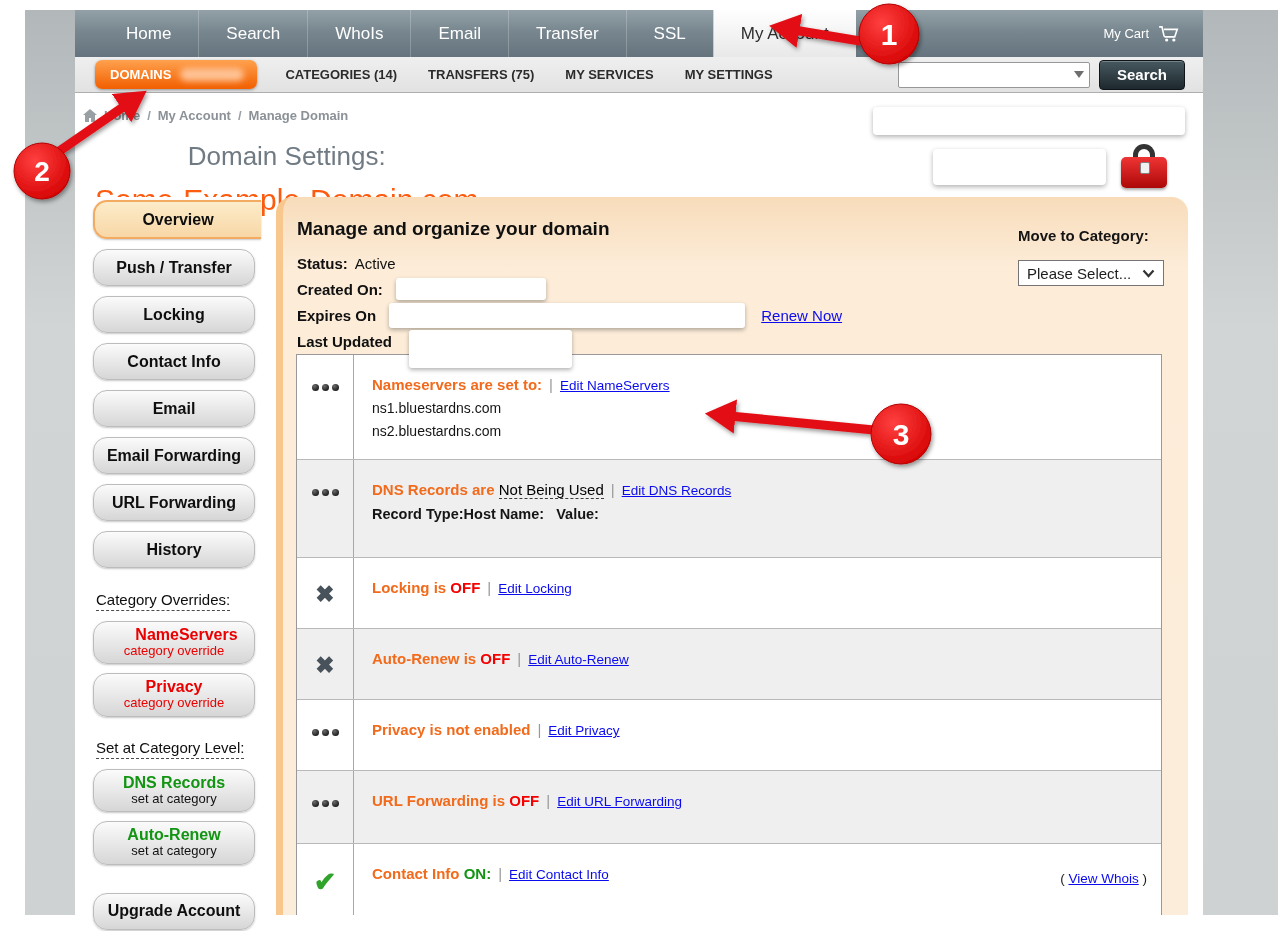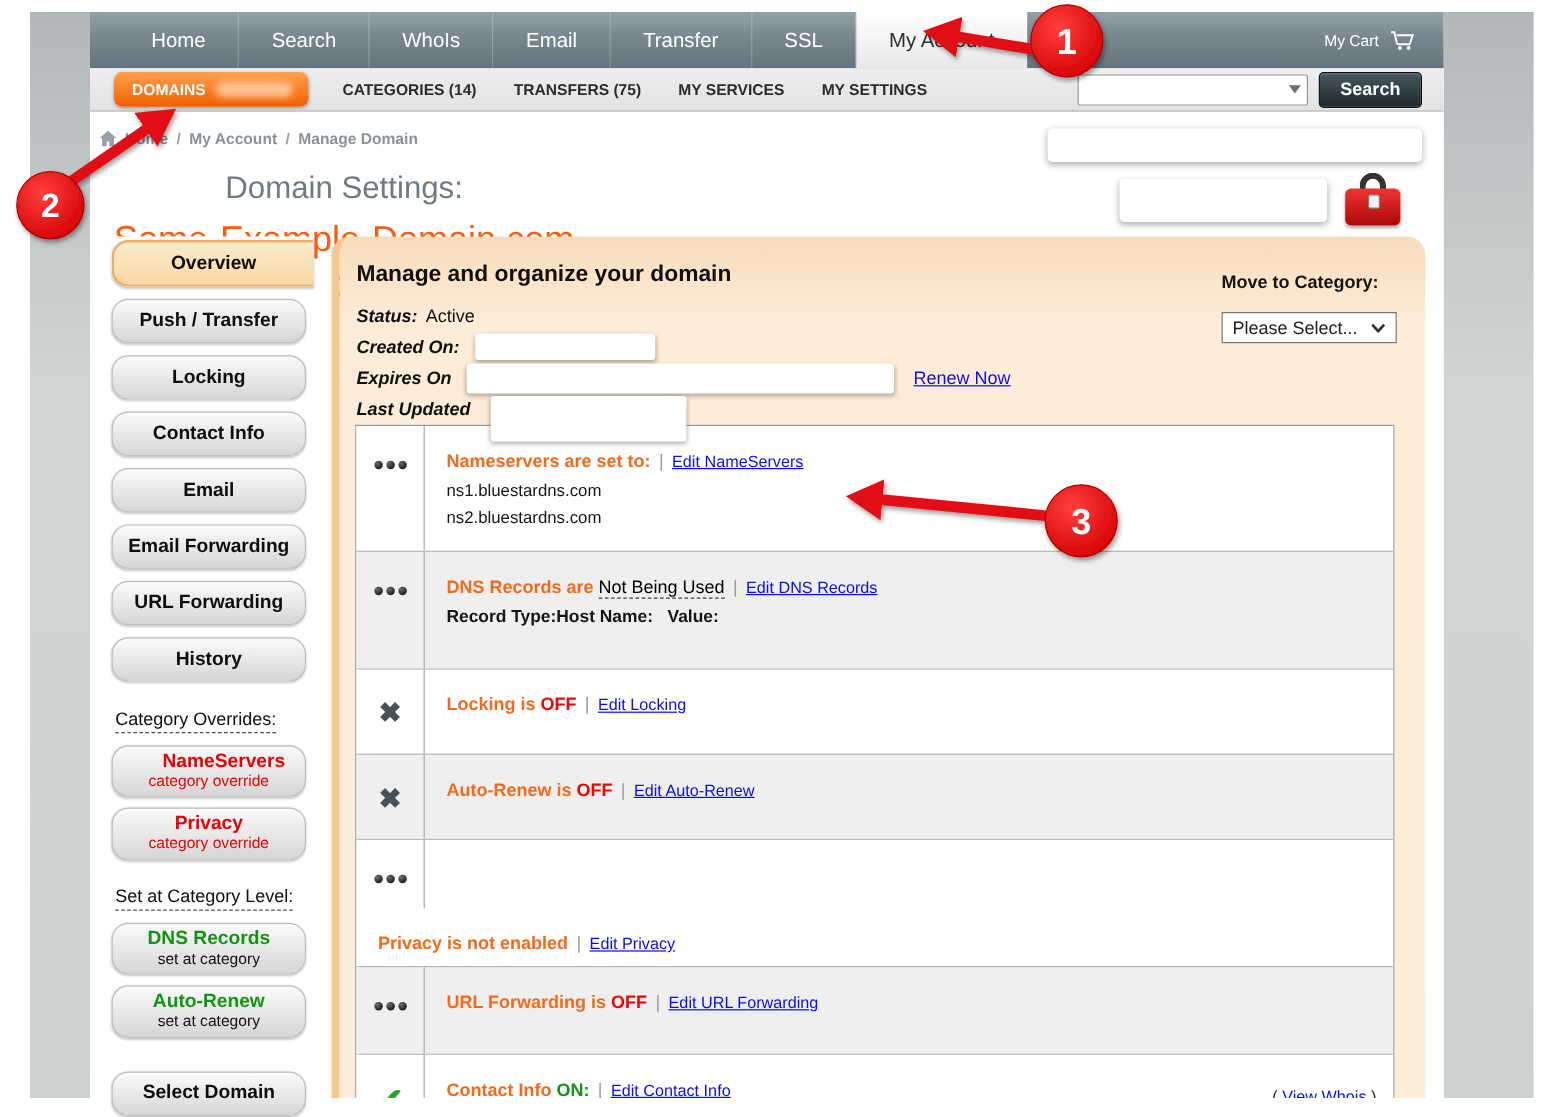--- a/index.html
+++ b/index.html
@@ -70,21 +70,21 @@
   
   #panel{position:absolute;left:201px;top:187px;width:912px;bottom:0;box-sizing:border-box;border-left:7px solid #f8c78d;
     border-radius:16px 16px 0 0;background:linear-gradient(180deg,#f8dcba 0,#fcecd8 70px,#fcedda 100%);overflow:hidden;}
   .m2c{position:absolute;top:30px;right:24px;}
   .m2c .m2c-label{font-size:15px;font-weight:bold;color:#141414;}
   .select-box{margin-top:16px;width:146px;height:26px;border:1px solid #757575;background:#fff;display:flex;align-items:center;
     justify-content:space-between;padding:0 8px;font-size:15px;color:#1d1d1d;box-sizing:border-box;cursor:pointer;}
   #panel .heading{margin:21px 0 10px 14px;font-size:19px;font-weight:bold;color:#101010;}
   .info{margin-left:14px;font-size:15px;color:#101010;}
   .info-line{display:flex;align-items:center;min-height:26px;}
-  .info-line b{margin-right:7px;font-style:italic;}
+  .info-line b{margin-right:7px;}
   .box-sm{position:relative;width:150px;height:22px;background:#fff;border-radius:3px;box-shadow:0 2px 4px rgba(0,0,0,.3);margin-left:6px;}
   .box-md{position:relative;width:356px;height:25px;background:#fff;border-radius:3px;box-shadow:0 2px 4px rgba(0,0,0,.3);margin-left:6px;}
   .box-lg{position:relative;width:163px;height:38px;background:#fff;border-radius:3px;box-shadow:0 2px 4px rgba(0,0,0,.3);margin-left:10px;margin-top:2px;margin-bottom:-14px;z-index:2;}
   .renew{margin-left:16px;font-size:15px;color:#0b0bee;text-decoration:underline;cursor:pointer;}
   .overview-label{margin:18px 0 8px 14px;font-size:15px;color:#1d1d1d;}
 
   
   .dtable{margin-left:13px;width:866px;border:1px solid #999;background:#fff;box-sizing:border-box;}
   .t-row{position:relative;display:flex;border-top:1px solid #b9b9b9;background:#fff;}
   .t-row:first-child{border-top:none;}
@@ -213,21 +213,21 @@
           <div class="side-btn2">
             <span class="main" style="color: rgb(18, 149, 18);">DNS Records</span>
             <span class="sub" style="color: rgb(17, 17, 17);">set at category</span>
           </div>
           <div class="side-btn2">
             <span class="main" style="color: rgb(18, 149, 18);">Auto-Renew</span>
             <span class="sub" style="color: rgb(17, 17, 17);">set at category</span>
           </div>
         </div>
       <div class="upgrade-wrap">
-        <div class="side-btn">Select Domain</div>
+        <div class="side-btn">Upgrade Account</div>
       </div>
     </div>
 
     <div id="panel">
       <div class="m2c">
         <div class="m2c-label">Move to Category:</div>
         <div class="select-box">
           <span>Please Select...</span>
           <svg width="13" height="9" viewBox="0 0 13 9">
               <polyline points="1.5,1.5 6.5,7 11.5,1.5" fill="none" stroke="#333" stroke-width="2.2"></polyline>
@@ -295,21 +295,21 @@
             </div>
           </div>
           <div class="t-row zebra" style="min-height: 70px;">
             <div class="t-icon">
               <span class="x-icon">✖</span>
             </div>
             <div class="t-body">
               <div class="t-title"><span class="tp-orange">Auto-Renew is </span><span class="tp-red">OFF</span><span class="sep">|</span><a class="edit">Edit Auto-Renew</a></div>
             </div>
           </div>
-          <div class="t-row" style="min-height: 70px; flex-direction: column;">
+          <div class="t-row" style="min-height: 70px;">
             <div class="t-icon">
               <div class="dots">
                 <span class="dot"></span>
                 <span class="dot"></span>
                 <span class="dot"></span>
               </div>
             </div>
             <div class="t-body">
               <div class="t-title"><span class="tp-orange">Privacy is not enabled</span><span class="sep">|</span><a class="edit">Edit Privacy</a></div>
             </div>

